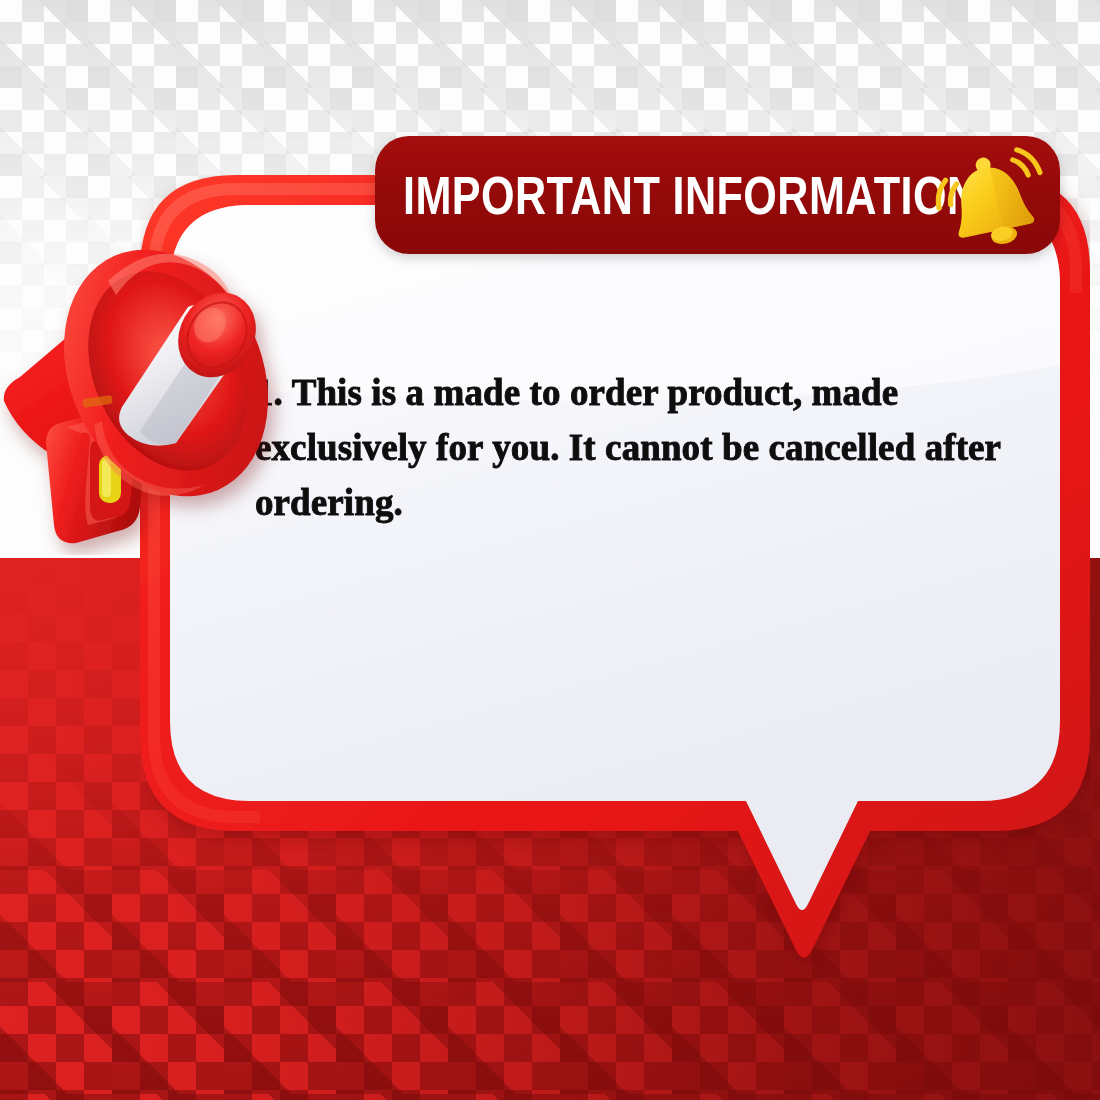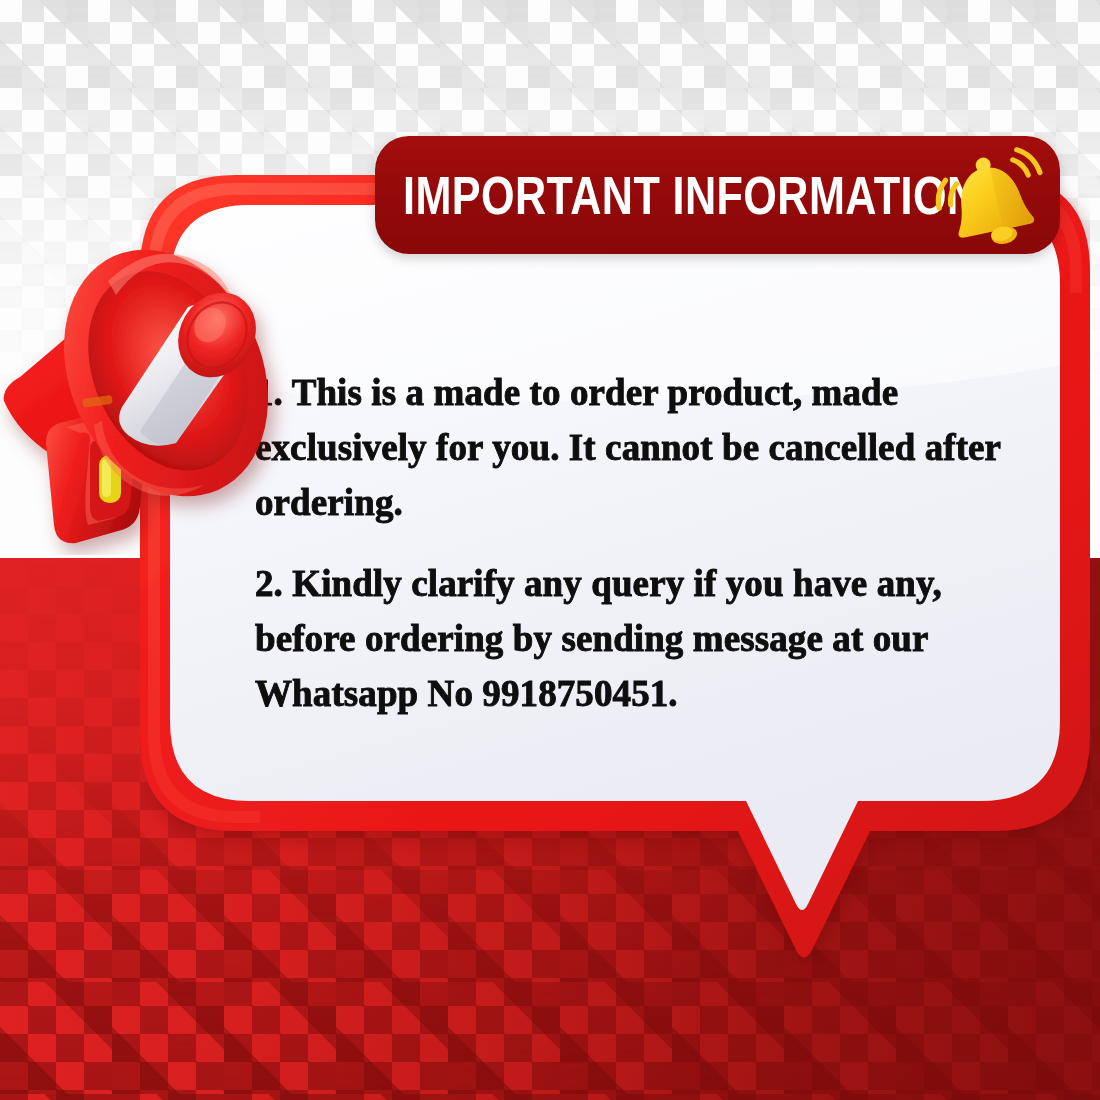--- a/index.html
+++ b/index.html
@@ -207,21 +207,20 @@
         L 840 30
         Q 920 30 920 110
         L 920 190
         Q 600 250 30 210
         L 30 110
         Q 30 30 110 30 Z"></path>
     </svg>
 
     <div class="bubble-text">
       <p class="para">1. This is a made to order product, made exclusively for you. It cannot be cancelled after ordering.</p>
-      <p class="para">2. Kindly clarify any query if you have any, before ordering by sending message at our Whatsapp No 9918750451.</p>
     </div>
   </div>
 
   <div class="banner">
     <div class="banner-title">IMPORTANT INFORMATION</div>
 
     <div class="bell-slot">
       <svg width="112" height="112" viewBox="0 0 112 112">
         <defs>
           <linearGradient id="bellG" x1="0.1" y1="0" x2="0.9" y2="1">

